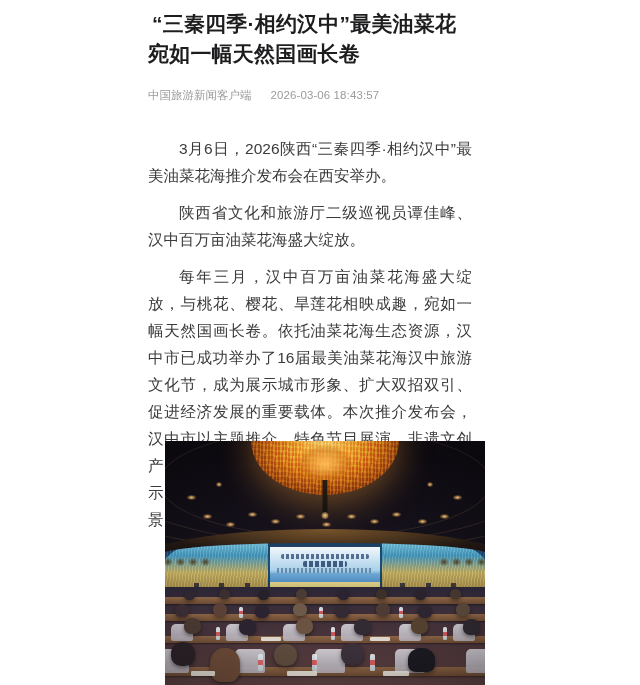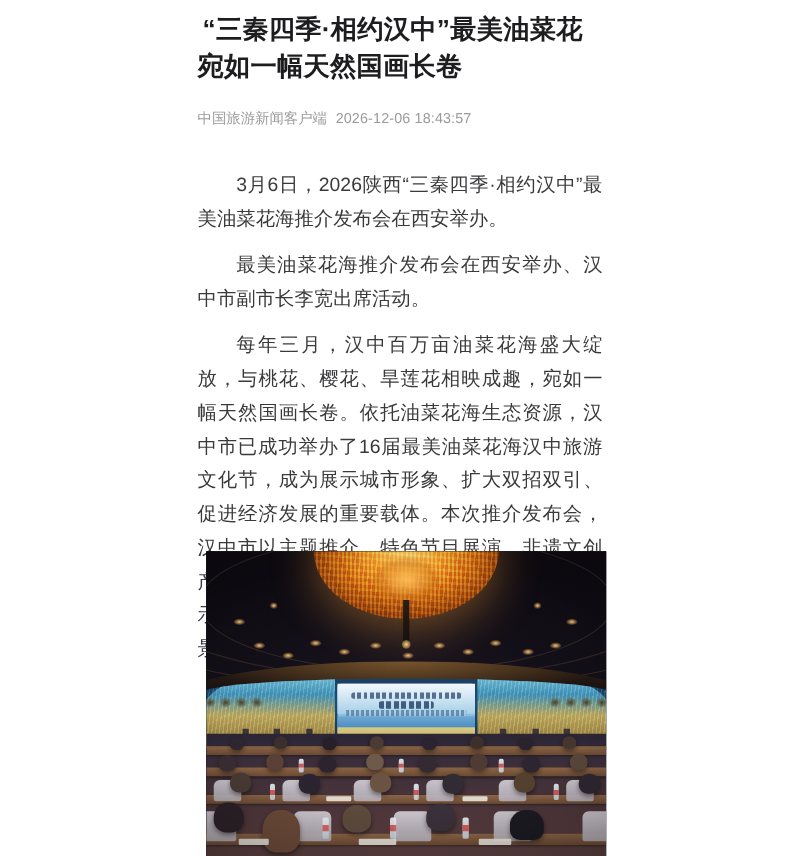--- a/index.html
+++ b/index.html
@@ -18,21 +18,21 @@
   .page {
     position: relative;
     width: 640px;
     height: 685px;
     background: #ffffff;
     overflow: hidden;
   }
 
   .article {
     position: absolute;
-    left: 158px;
+    left: 148px;
     top: 0;
     width: 324px;
   }
 
   .article-title {
     font-size: 21px;
     line-height: 30px;
     font-weight: bold;
     color: #1d1d1f;
     letter-spacing: 0.2px;
@@ -42,21 +42,21 @@
   }
   .article-title .t-indent { padding-left: 4px; }
 
   .byline {
     margin-top: 18px;
     font-size: 11.5px;
     line-height: 16px;
     color: #9b9b9b;
     white-space: nowrap;
   }
-  .byline .source { margin-right: 7px; }
+  .byline .source { margin-right: 19px; }
   .byline .stamp { letter-spacing: 0.1px; }
 
   .body-copy {
     margin-top: 32px;
   }
 
   .para {
     font-size: 15.5px;
     line-height: 27px;
     color: #3a3a3c;
@@ -320,26 +320,26 @@
 <div class="page">
 
   <div class="article">
 
     <h1 class="article-title">
       <span class="t-indent">“三秦四季·相约汉中”最美油菜花</span><br>
       <span>宛如一幅天然国画长卷</span>
     </h1>
 
     <div class="byline">
-      <span class="source">中国旅游新闻客户端</span><span class="stamp">2026-12-06 18:43:57</span>
+      <span class="source">中国旅游新闻客户端</span><span class="stamp">2026-03-06 18:43:57</span>
     </div>
 
     <div class="body-copy">
       <p class="para">3月6日，2026陕西“三秦四季·相约汉中”最美油菜花海推介发布会在西安举办。</p>
-      <p class="para">最美油菜花海推介发布会在西安举办、汉中市副市长李宽出席活动。</p>
+      <p class="para">陕西省文化和旅游厅二级巡视员谭佳峰、汉中百万亩油菜花海盛大绽放。</p>
       <p class="para">每年三月，汉中百万亩油菜花海盛大绽放，与桃花、樱花、旱莲花相映成趣，宛如一幅天然国画长卷。依托油菜花海生态资源，汉中市已成功举办了16届最美油菜花海汉中旅游文化节，成为展示城市形象、扩大双招双引、促进经济发展的重要载体。本次推介发布会，汉中市以主题推介、特色节目展演、非遗文创产品展示、视频宣传等形式向线上线下游客展示了汉中独特的城市魅力、发展活力与春日盛景。</p>
     </div>
 
   </div>
 
   <figure class="figure" style="margin:0;">
     <div class="photo">
 
       <div class="ceiling">
         <div class="dome-arc" style="width:150%; height:150%; top:-52%;"></div>

